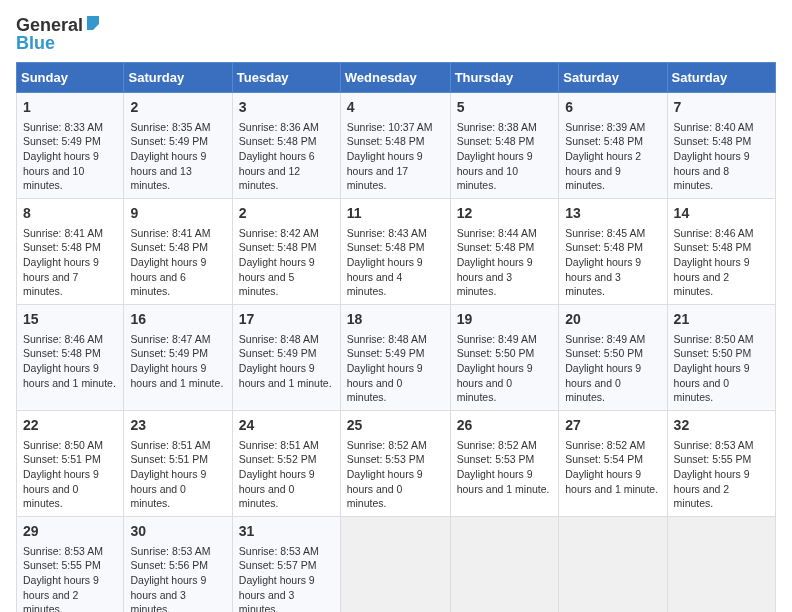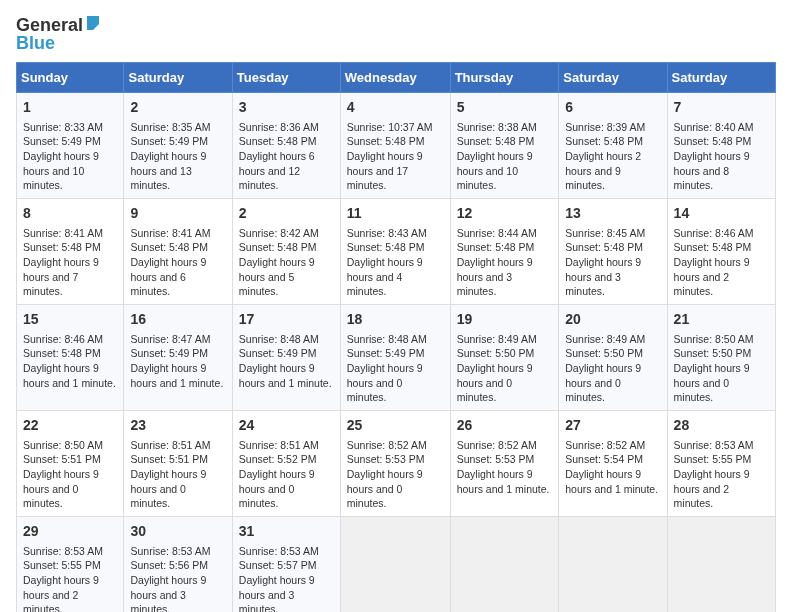--- a/index.html
+++ b/index.html
@@ -284,21 +284,21 @@
           <div>Sunset: 5:53 PM</div>
           <div>Daylight hours 9 hours and 1 minute.</div>
         </td>
         <td>
           <span class="day-num">27</span>
           <div>Sunrise: 8:52 AM</div>
           <div>Sunset: 5:54 PM</div>
           <div>Daylight hours 9 hours and 1 minute.</div>
         </td>
         <td>
-          <span class="day-num">28</span>
+          <span class="day-num">32</span>
           <div>Sunrise: 8:53 AM</div>
           <div>Sunset: 5:55 PM</div>
           <div>Daylight hours 9 hours and 2 minutes.</div>
         </td>
       </tr>
       <tr>
         <td>
           <span class="day-num">29</span>
           <div>Sunrise: 8:53 AM</div>
           <div>Sunset: 5:55 PM</div>

